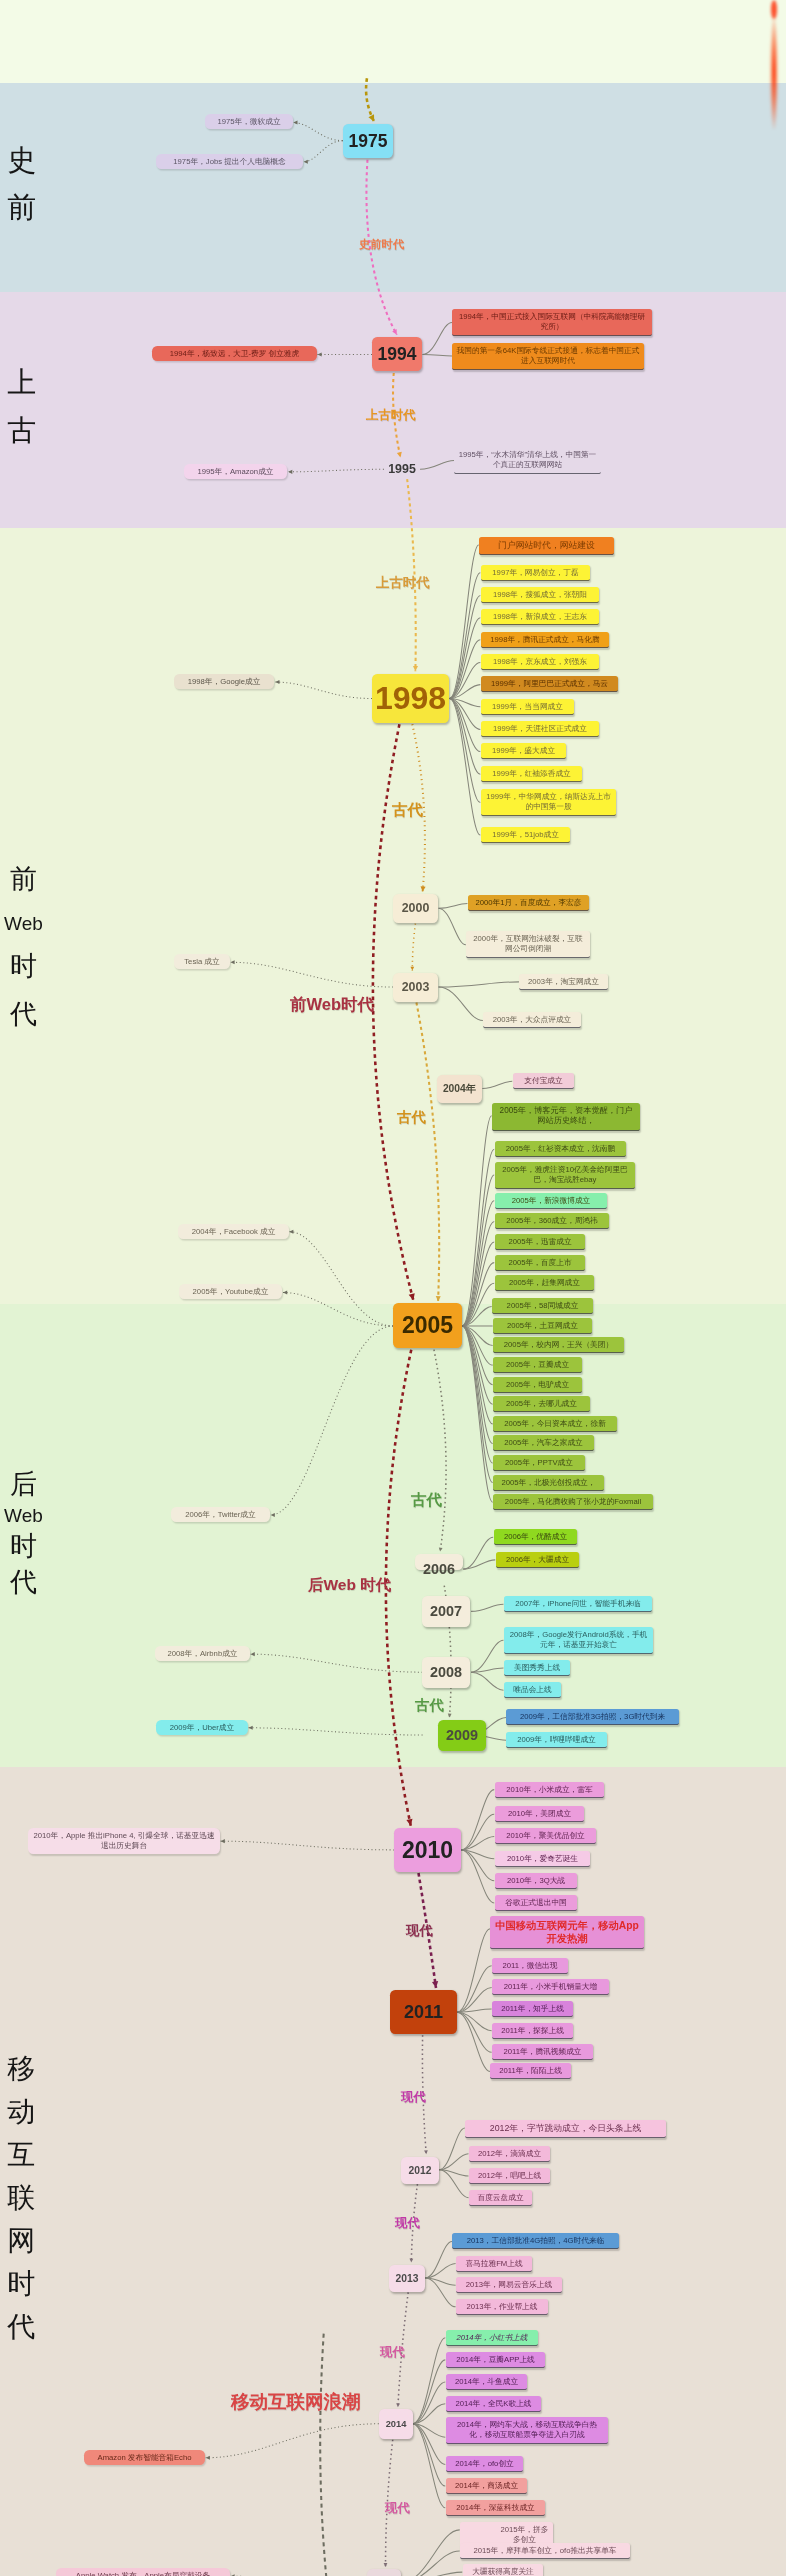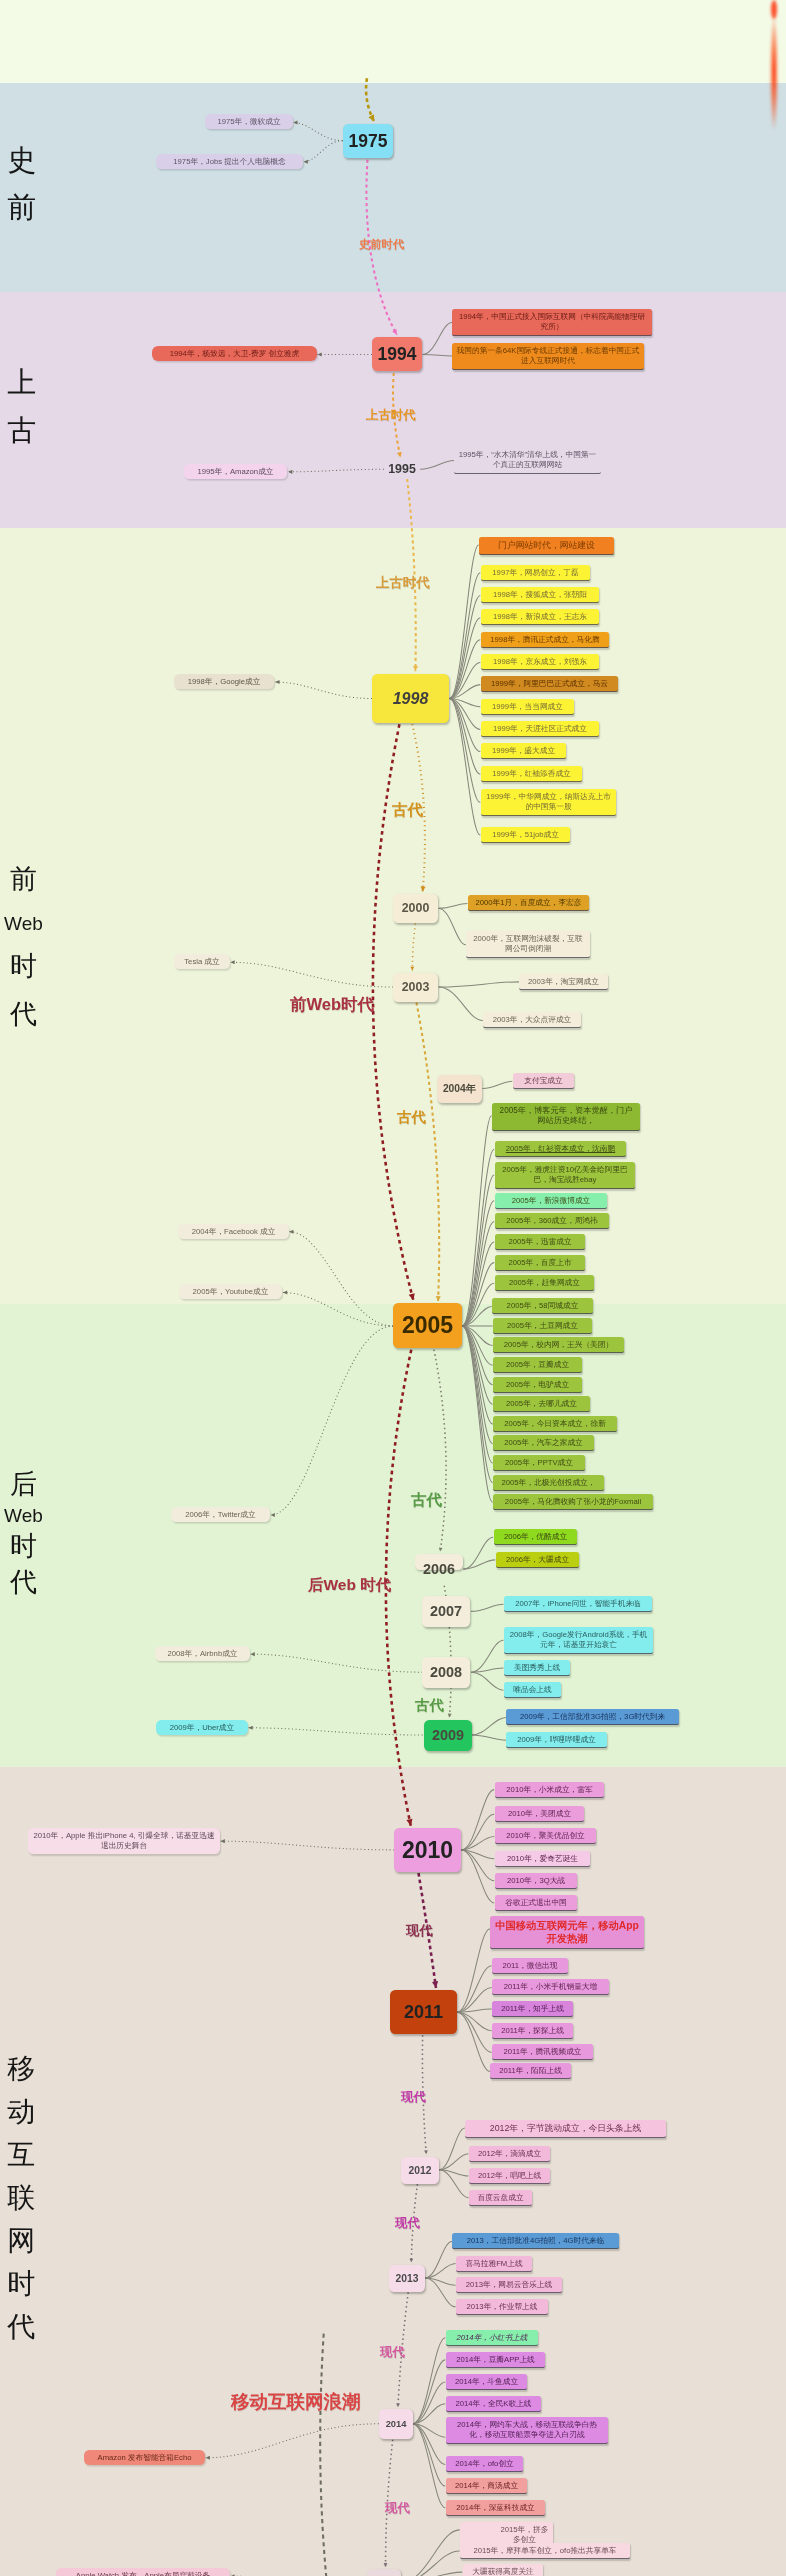--- a/index.html
+++ b/index.html
@@ -276,38 +276,38 @@
     <div class="plabel" style="left: 415px; top: 1696px; font-size: 14.4px; color: rgb(86, 154, 68);">古代</div>
     <div class="plabel" style="left: 406px; top: 1922px; font-size: 13.4px; color: rgb(141, 48, 80);">现代</div>
     <div class="plabel" style="left: 401px; top: 2089px; font-size: 12.4px; color: rgb(194, 56, 168);">现代</div>
     <div class="plabel" style="left: 395px; top: 2215px; font-size: 12.4px; color: rgb(194, 56, 168);">现代</div>
     <div class="plabel" style="left: 380px; top: 2344px; font-size: 12.4px; color: rgb(212, 87, 159);">现代</div>
     <div class="plabel" style="left: 231px; top: 2389px; font-size: 18.5px; color: rgb(217, 69, 69);">移动互联网浪潮</div>
     <div class="plabel" style="left: 385px; top: 2500px; font-size: 12.4px; color: rgb(212, 87, 159);">现代</div>
     <div class="ynode" style="left: 343px; top: 124px; width: 50px; height: 34px; color: rgb(34, 34, 34); font-size: 17.5px; line-height: 34px; background: rgb(133, 224, 245);">1975</div>
     <div class="ynode" style="left: 372px; top: 337px; width: 50px; height: 34px; color: rgb(34, 34, 34); font-size: 17.5px; line-height: 34px; background: rgb(240, 121, 107);">1994</div>
     <div class="ynode" style="left: 384px; top: 460px; width: 36px; height: 18.5px; color: rgb(58, 58, 58); font-size: 12.4px; line-height: 18.5px; background: transparent; box-shadow: none;">1995</div>
-    <div class="ynode" style="left: 372px; top: 674px; width: 77px; height: 49px; color: #404040; font-size: 16px; line-height: 49px; background: rgb(247, 230, 59); font-style: italic;">1998</div>
+    <div class="ynode" style="left: 372px; top: 674px; width: 77px; height: 49px; color: #a16207; font-size: 32px; line-height: 49px; background: rgb(247, 230, 59);">1998</div>
     <div class="ynode" style="left: 393px; top: 894px; width: 45px; height: 29px; color: rgb(90, 86, 71); font-size: 12.4px; line-height: 29px; background: rgb(246, 237, 214);">2000</div>
     <div class="ynode" style="left: 393px; top: 973px; width: 45px; height: 29px; color: rgb(90, 86, 71); font-size: 12.4px; line-height: 29px; background: rgb(246, 237, 214);">2003</div>
     <div class="ynode" style="left: 437px; top: 1075px; width: 45px; height: 28px; color: rgb(74, 74, 58); font-size: 10.3px; line-height: 28px; background: rgb(243, 227, 207);">2004年</div>
     <div class="ynode" style="left: 393px; top: 1303px; width: 69px; height: 45px; color: rgb(58, 42, 0); font-size: 23px; line-height: 45px; background: rgb(242, 160, 29);">2005</div>
     <div class="ynode" style="left: 415px; top: 1554px; width: 48px; height: 16px; color: rgb(74, 74, 63); font-size: 14.4px; line-height: 31px; background: rgb(244, 237, 220);">2006</div>
     <div class="ynode" style="left: 422px; top: 1596px; width: 48px; height: 31px; color: rgb(74, 74, 63); font-size: 14.4px; line-height: 31px; background: rgb(244, 237, 220);">2007</div>
     <div class="ynode" style="left: 422px; top: 1657px; width: 48px; height: 31px; color: rgb(74, 74, 63); font-size: 14.4px; line-height: 31px; background: rgb(244, 237, 220);">2008</div>
-    <div class="ynode" style="left: 424px; top: 1720px; width: 48px; height: 31px; color: rgb(74, 74, 63); font-size: 14.4px; line-height: 31px; background: #22c55e;">2009</div>
+    <div class="ynode" style="left: 438px; top: 1720px; width: 48px; height: 31px; color: rgb(74, 74, 63); font-size: 14.4px; line-height: 31px; background: #84cc16;">2009</div>
     <div class="ynode" style="left: 394px; top: 1828px; width: 67px; height: 44px; color: rgb(34, 34, 34); font-size: 23px; line-height: 44px; background: rgb(236, 158, 222);">2010</div>
     <div class="ynode" style="left: 390px; top: 1990px; width: 67px; height: 44px; color: rgb(34, 34, 34); font-size: 18px; line-height: 44px; background: #c2410c;">2011</div>
     <div class="ynode" style="left: 401px; top: 2157px; width: 38px; height: 27px; color: rgb(74, 74, 74); font-size: 10.3px; line-height: 27px; background: rgb(246, 220, 232);">2012</div>
     <div class="ynode" style="left: 389px; top: 2265px; width: 36px; height: 27px; color: rgb(74, 74, 74); font-size: 10.3px; line-height: 27px; background: rgb(246, 220, 232);">2013</div>
     <div class="ynode" style="left: 379px; top: 2409px; width: 34px; height: 30px; color: rgb(74, 74, 74); font-size: 9.3px; line-height: 30px; background: rgb(246, 220, 232);">2014</div>
     <div class="ynode" style="left: 367px; top: 2569px; width: 34px; height: 28px; color: rgb(74, 74, 74); font-size: 9.3px; line-height: 28px; background: rgb(234, 217, 221);">2015</div>
     <div class="box lbox" style="left: 205px; top: 114px; width: 88px; color: rgb(90, 84, 100); background: rgb(218, 207, 233);">1975年，微软成立</div>
     <div class="box lbox" style="left: 156px; top: 154px; width: 147px; color: rgb(90, 84, 100); background: rgb(218, 207, 233);">1975年，Jobs 提出个人电脑概念</div>
-    <div class="box lbox" style="left: 152px; top: 346px; width: 165px; color: rgb(107, 28, 20); background: rgb(232, 104, 90); border-radius: 6px;">1994年，杨致远，大卫-费罗 创立雅虎</div>
+    <div class="box lbox" style="left: 152px; top: 346px; width: 165px; color: rgb(107, 28, 20); background: rgb(232, 104, 90);">1994年，杨致远，大卫-费罗 创立雅虎</div>
     <div class="box lbox" style="left: 184px; top: 464px; width: 103px; color: rgb(90, 74, 90); background: rgb(243, 212, 236);">1995年，Amazon成立</div>
     <div class="box lbox" style="left: 174px; top: 674px; width: 100px; color: rgb(90, 85, 73); background: rgb(233, 225, 207);">1998年，Google成立</div>
     <div class="box lbox" style="left: 174px; top: 954px; width: 56px; color: rgb(106, 99, 83); background: rgb(242, 236, 220);">Tesla 成立</div>
     <div class="box lbox" style="left: 178px; top: 1224px; width: 111px; color: rgb(106, 99, 83); background: rgb(242, 236, 220);">2004年，Facebook 成立</div>
     <div class="box lbox" style="left: 179px; top: 1284px; width: 103px; color: rgb(106, 99, 83); background: rgb(242, 236, 220);">2005年，Youtube成立</div>
     <div class="box lbox" style="left: 171px; top: 1507px; width: 99px; color: rgb(106, 99, 83); background: rgb(242, 236, 220);">2006年，Twitter成立</div>
     <div class="box lbox" style="left: 155px; top: 1646px; width: 95px; color: rgb(106, 99, 83); background: rgb(242, 236, 220);">2008年，Airbnb成立</div>
     <div class="box lbox" style="left: 156px; top: 1720px; width: 92px; color: rgb(43, 95, 95); background: rgb(131, 236, 236);">2009年，Uber成立</div>
     <div class="box lbox" style="left: 28px; top: 1828px; width: 192px; color: rgb(95, 74, 85); background: rgb(246, 221, 232);">2010年，Apple 推出iPhone 4, 引爆全球，诺基亚迅速退出历史舞台</div>
     <div class="box lbox" style="left: 84px; top: 2450px; width: 121px; color: rgb(107, 42, 26); background: rgb(240, 136, 122);">Amazon 发布智能音箱Echo</div>
@@ -327,21 +327,21 @@
     <div class="box rbox" style="left: 481px; top: 743px; width: 85px; color: rgb(117, 108, 53); background: rgb(253, 243, 53);">1999年，盛大成立</div>
     <div class="box rbox" style="left: 481px; top: 766px; width: 101px; color: rgb(117, 108, 53); background: rgb(253, 243, 53);">1999年，红袖添香成立</div>
     <div class="box rbox" style="left: 481px; top: 789px; width: 135px; color: rgb(117, 108, 53); background: rgb(253, 243, 53);">1999年，中华网成立，纳斯达克上市的中国第一股</div>
     <div class="box rbox" style="left: 481px; top: 827px; width: 89px; color: rgb(117, 108, 53); background: rgb(253, 243, 53);">1999年，51job成立</div>
     <div class="box rbox" style="left: 468px; top: 895px; width: 121px; color: rgb(74, 53, 0); background: rgb(223, 161, 37);">2000年1月，百度成立，李宏彦</div>
     <div class="box rbox" style="left: 466px; top: 931px; width: 124px; color: rgb(106, 99, 83); background: rgb(244, 237, 218);">2000年，互联网泡沫破裂，互联网公司倒闭潮</div>
     <div class="box rbox" style="left: 519px; top: 974px; width: 89px; color: rgb(106, 99, 83); background: rgb(244, 237, 218);">2003年，淘宝网成立</div>
     <div class="box rbox" style="left: 483px; top: 1012px; width: 98px; color: rgb(106, 99, 83); background: rgb(244, 237, 218);">2003年，大众点评成立</div>
     <div class="box rbox" style="left: 513px; top: 1073px; width: 61px; color: rgb(107, 58, 74); background: rgb(242, 204, 216);">支付宝成立</div>
     <div class="box rbox" style="left: 492px; top: 1103px; width: 148px; color: rgb(58, 74, 16); background: rgb(140, 184, 50); font-size: 8.2px;">2005年，博客元年，资本觉醒，门户网站历史终结，</div>
-    <div class="box rbox" style="left: 495px; top: 1141px; width: 131px; color: rgb(63, 76, 21); background: rgb(156, 196, 60); text-decoration: underline;">2005年，红衫资本成立，沈南鹏</div>
+    <div class="box rbox" style="left: 495px; top: 1141px; width: 131px; color: rgb(63, 76, 21); background: rgb(156, 196, 60);">2005年，红衫资本成立，沈南鹏</div>
     <div class="box rbox" style="left: 495px; top: 1162px; width: 140px; color: rgb(63, 76, 21); background: rgb(156, 196, 60);">2005年，雅虎注资10亿美金给阿里巴巴，淘宝战胜ebay</div>
     <div class="box rbox" style="left: 495px; top: 1193px; width: 112px; color: rgb(63, 76, 21); background: #86efac;">2005年，新浪微博成立</div>
     <div class="box rbox" style="left: 495px; top: 1213px; width: 114px; color: rgb(63, 76, 21); background: rgb(156, 196, 60);">2005年，360成立，周鸿祎</div>
     <div class="box rbox" style="left: 495px; top: 1234px; width: 90px; color: rgb(63, 76, 21); background: rgb(156, 196, 60);">2005年，迅雷成立</div>
     <div class="box rbox" style="left: 495px; top: 1255px; width: 90px; color: rgb(63, 76, 21); background: rgb(156, 196, 60);">2005年，百度上市</div>
     <div class="box rbox" style="left: 495px; top: 1275px; width: 99px; color: rgb(63, 76, 21); background: rgb(156, 196, 60);">2005年，赶集网成立</div>
     <div class="box rbox" style="left: 492px; top: 1298px; width: 101px; color: rgb(63, 76, 21); background: rgb(156, 196, 60);">2005年，58同城成立</div>
     <div class="box rbox" style="left: 493px; top: 1318px; width: 99px; color: rgb(63, 76, 21); background: rgb(156, 196, 60);">2005年，土豆网成立</div>
     <div class="box rbox" style="left: 493px; top: 1337px; width: 131px; color: rgb(63, 76, 21); background: rgb(156, 196, 60);">2005年，校内网，王兴（美团）</div>
     <div class="box rbox" style="left: 493px; top: 1357px; width: 89px; color: rgb(63, 76, 21); background: rgb(156, 196, 60);">2005年，豆瓣成立</div>

